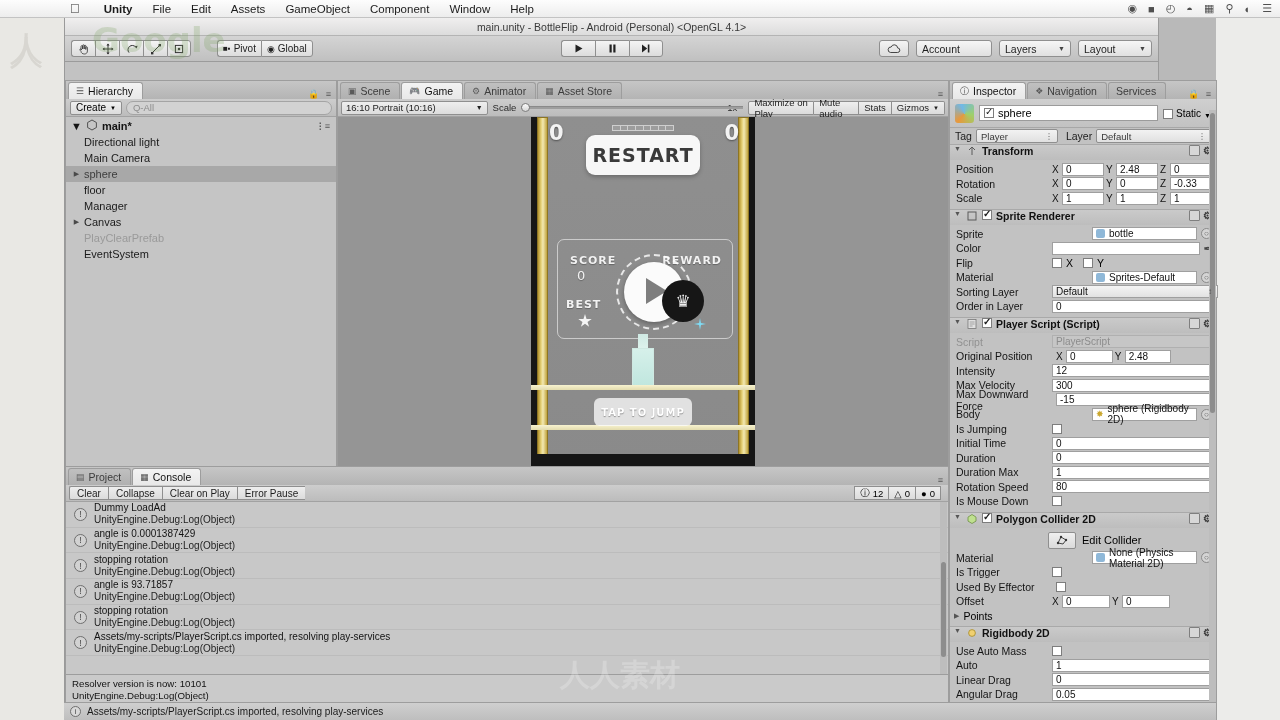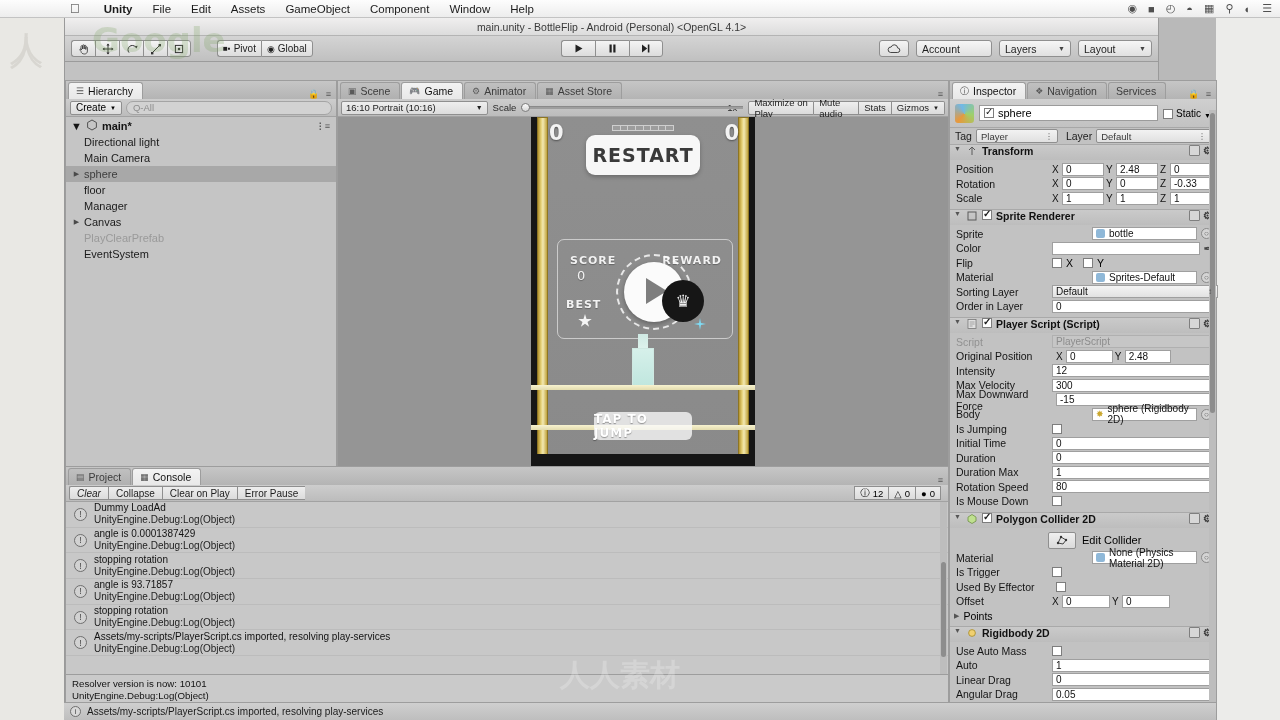--- a/index.html
+++ b/index.html
@@ -154,34 +154,34 @@
     clip-path:polygon(50% 0%,58% 42%,100% 50%,58% 58%,50% 100%,42% 58%,0% 50%,42% 42%); opacity:.9; }
   .bottle { position:absolute; left:50%; transform:translateX(-50%); bottom:78px;
     width:22px; height:54px; }
   .bottle .body { position:absolute; bottom:0; left:0; width:22px; height:40px;
     background:linear-gradient(#d6f0ea,#bfe6de); border:1px solid #cfe9e2; }
   .bottle .neck { position:absolute; bottom:40px; left:6px; width:10px; height:14px;
     background:linear-gradient(#cfe9e3,#ddf2ec); }
   .shelf { position:absolute; left:0; right:0; height:5px;
     background:linear-gradient(#f7f2cf,#e3dcae); }
   .shelf.one { bottom:76px; } .shelf.two { bottom:36px; }
-  .tap-btn { position:absolute; left:50%; transform:translateX(-50%); bottom:26px;
+  .tap-btn { position:absolute; left:50%; transform:translateX(-50%); bottom:40px;
     width:98px; height:28px; background:rgba(250,250,250,.78); border-radius:6px;
     display:flex; align-items:center; justify-content:center;
-    font-family:"DejaVu Sans", sans-serif; font-weight:bold; font-size:12px; letter-spacing:1px;
+    font-family:"DejaVu Sans", sans-serif; font-weight:bold; font-size:10px; letter-spacing:1px;
     color:#ffffff; text-shadow:0 1px 1px rgba(0,0,0,.35); }
   .bottom-black { position:absolute; left:0; right:0; bottom:0; height:12px; background:#161616; }
 
   
   #console { left:0px; top:448px; width:884px; height:254px; }
   .c-toolbar { height:17px; background:linear-gradient(#cdcdcd,#bcbcbc);
     border-bottom:1px solid #a2a2a2; display:flex; align-items:center; padding:0 3px; gap:0; }
   .c-btn { height:14px; padding:0 7px; font-size:10px; background:linear-gradient(#eeeeee,#dcdcdc);
     border:1px solid #8f8f8f; border-right-width:0; display:flex; align-items:center; color:#1d1d1d; }
-  .c-btn:first-child { border-radius:2px 0 0 2px;font-style:italic; }
+  .c-btn:first-child { border-radius:2px 0 0 2px; }
   .c-btn:last-of-type { border-right-width:1px; border-radius:0 2px 2px 0; }
   .c-badges { margin-left:auto; display:flex; align-items:center; gap:0; padding-right:4px; }
   .c-badge { height:14px; padding:0 5px; font-size:9.5px; background:linear-gradient(#eeeeee,#dcdcdc);
     border:1px solid #8f8f8f; border-right-width:0; display:flex; align-items:center; gap:3px; }
   .c-badge:last-child { border-right-width:1px; }
   .c-list { background:#c8c8c8; height:172px; overflow:hidden; position:relative; }
   .c-entry { height:25.7px; display:flex; align-items:center; gap:7px; padding-left:8px;
     border-bottom:1px solid #bcbcbc; }
   .c-entry .ico { width:13px; height:13px; border:1px solid #6f6f6f; border-radius:50%;
     display:flex; align-items:center; justify-content:center; font-size:9px; color:#4a4a4a;

